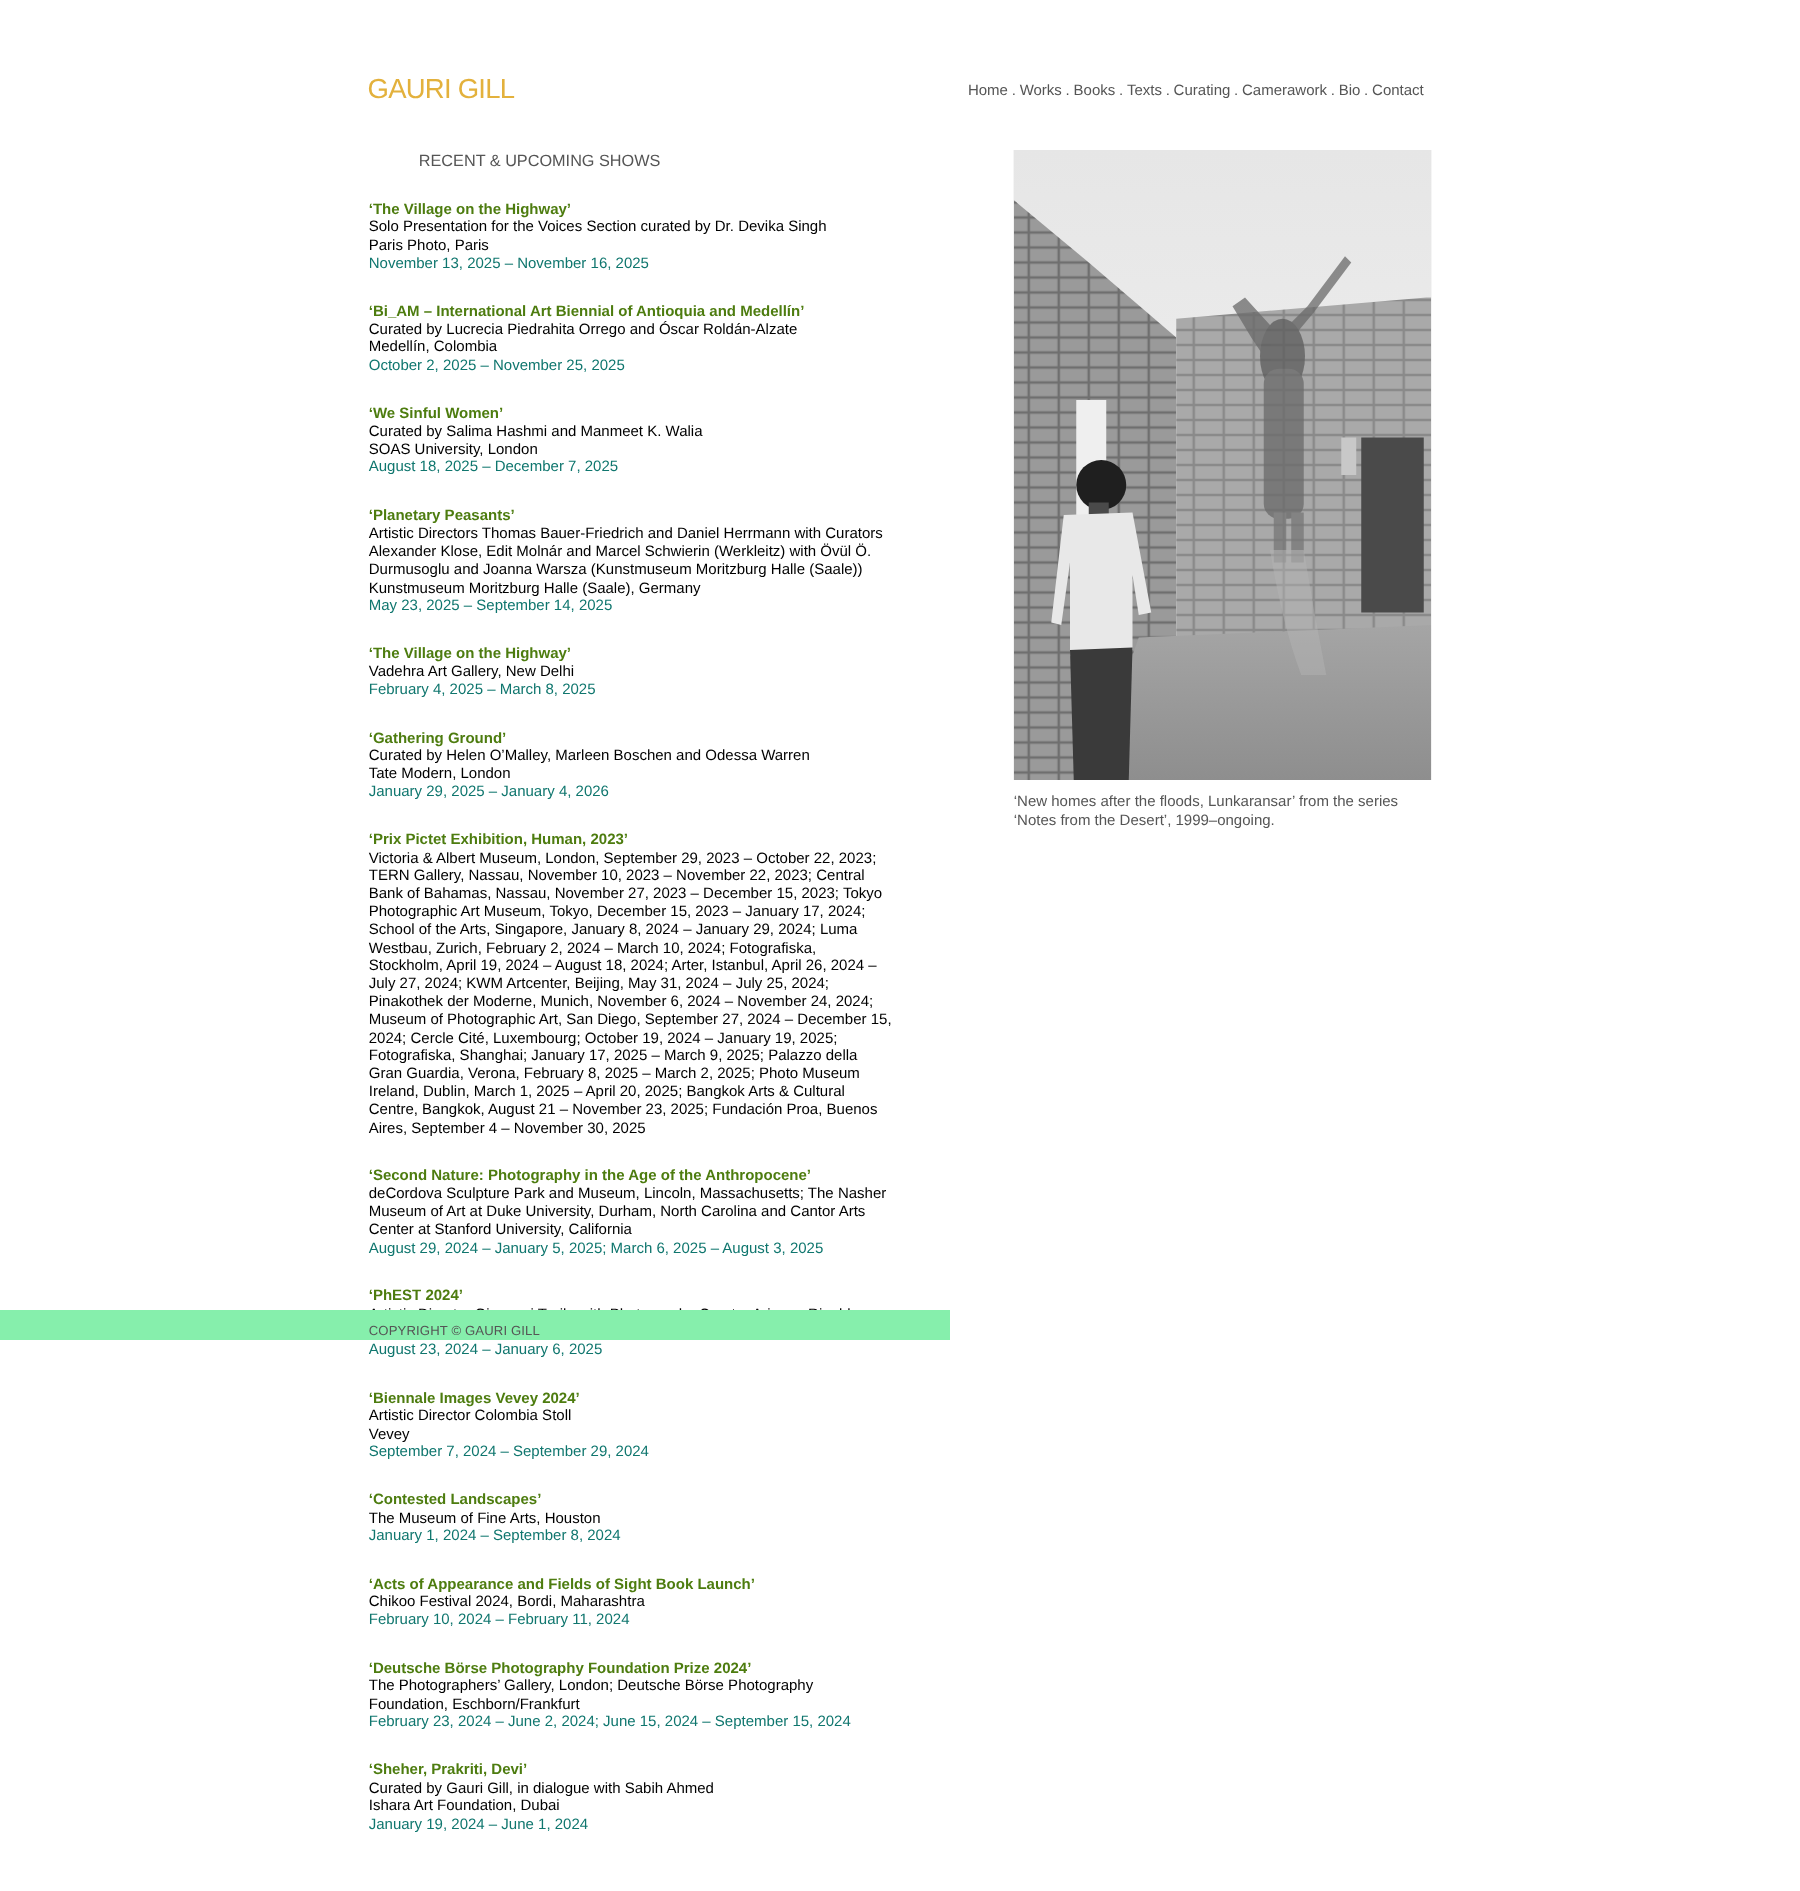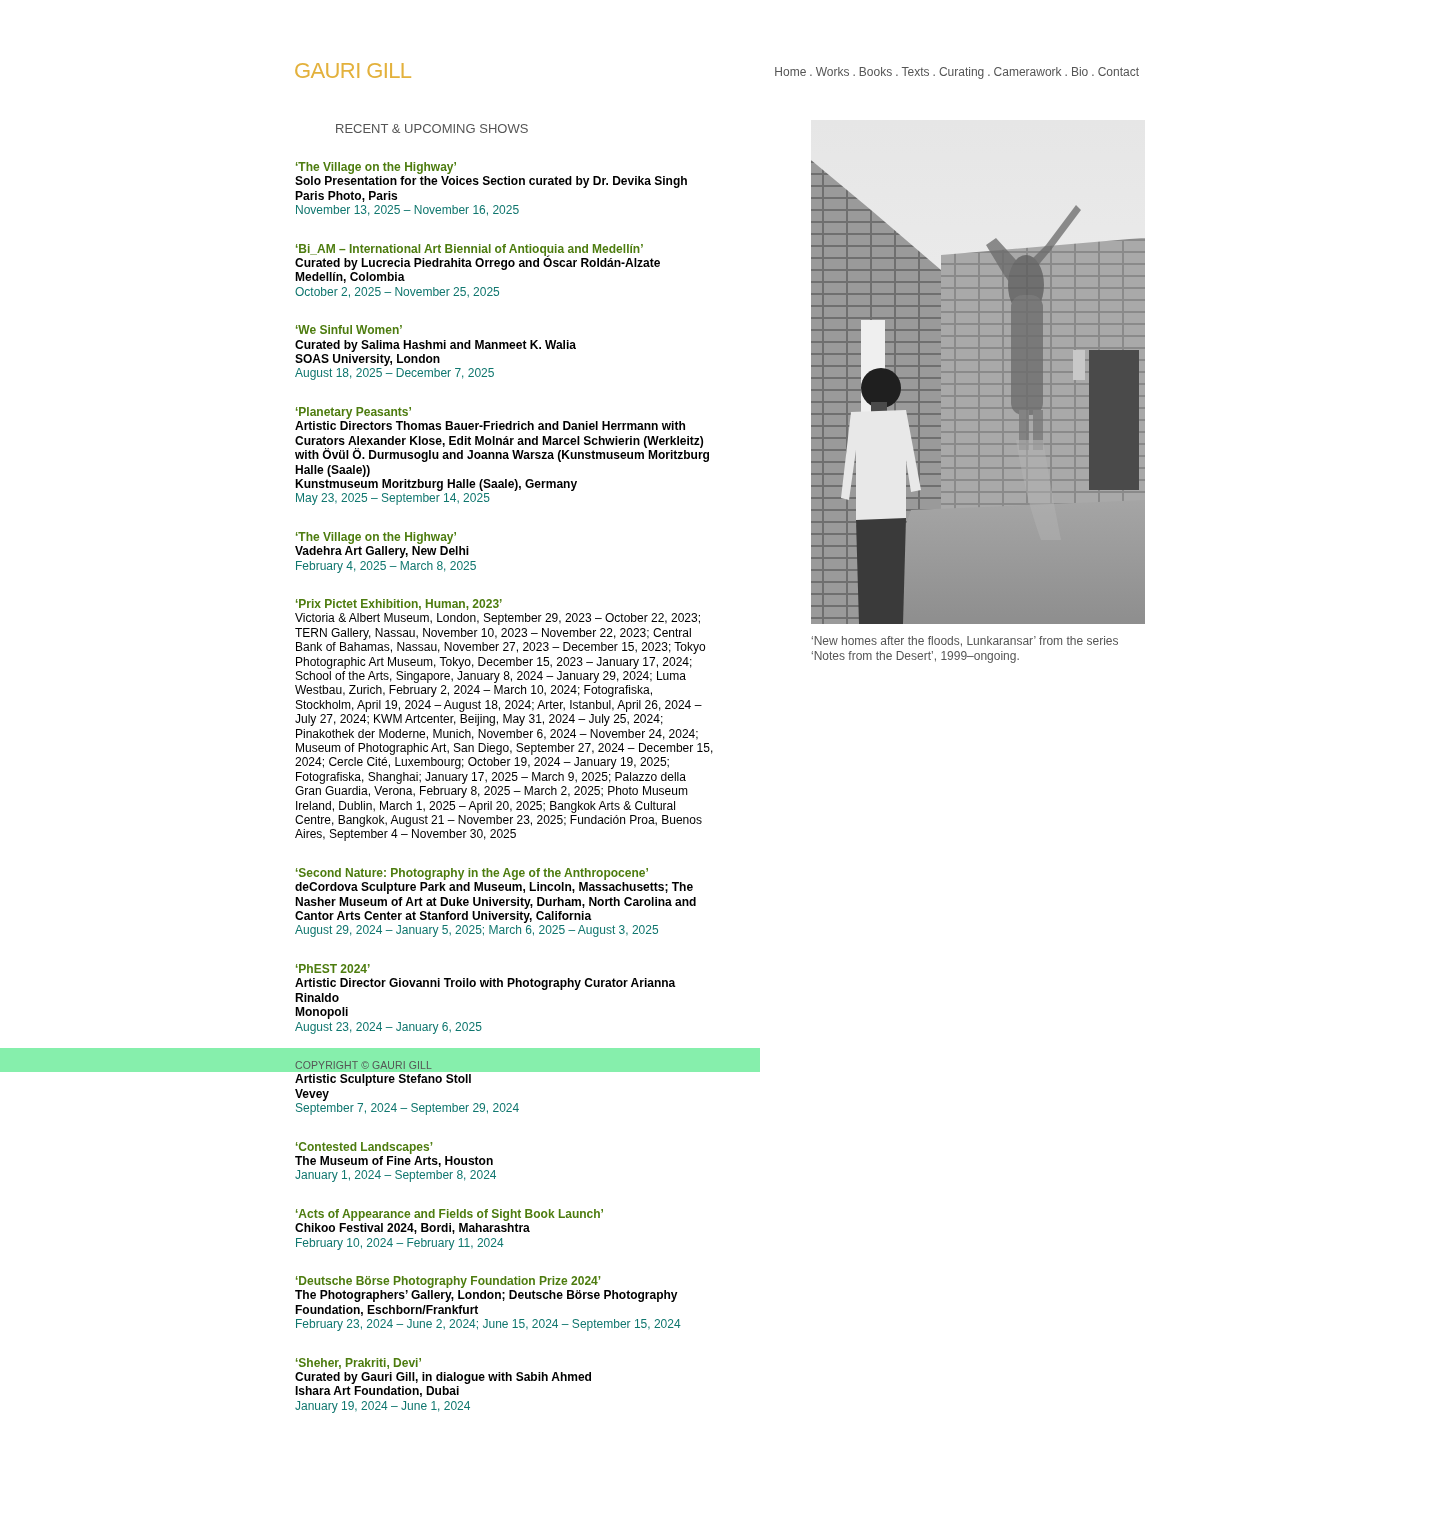--- a/index.html
+++ b/index.html
@@ -21,21 +21,21 @@
   .section-title {
     position:absolute; left:295px; top:121px;
     font-size:13px; color:#555; letter-spacing:0;margin-left:40px;
   }
   .shows {
     position:absolute; left:295px; top:160px; width:420px;
     font-size:12px; line-height:14.4px;
   }
   .show { margin-bottom:24px; }
   .show .title { font-weight:bold; color:#4d7c0f; }
-  .show .line { color:#000;font-weight:bold; }
+  .show .line { color:#000; }
   .show .date { color:#0f766e; }
   .show .mixed .venue { color:#000; }
   .show .mixed .dates { color:#000000; }
   .footer {
     position:absolute; left:0; top:1048px; width:760px; height:24px;
     background:#86efac;
   }
   .footer span {
     position:absolute; left:295px; top:11px;
     font-size:10.5px; color:#555; letter-spacing:0.1px;
@@ -84,37 +84,43 @@
       <div class="line">Artistic Directors Thomas Bauer-Friedrich and Daniel Herrmann with Curators Alexander Klose, Edit Molnár and Marcel Schwierin (Werkleitz) with Övül Ö. Durmusoglu and Joanna Warsza (Kunstmuseum Moritzburg Halle (Saale))</div>
       <div class="line">Kunstmuseum Moritzburg Halle (Saale), Germany</div>
       <div class="date">May 23, 2025 – September 14, 2025</div>
     </div>
     <div class="show">
       <div class="title">‘The Village on the Highway’</div>
       <div class="line">Vadehra Art Gallery, New Delhi</div>
       <div class="date">February 4, 2025 – March 8, 2025</div>
     </div>
     <div class="show">
+      <div class="title">‘Gathering Ground’</div>
+      <div class="line">Curated by Helen O’Malley, Marleen Boschen and Odessa Warren</div>
+      <div class="line">Tate Modern, London</div>
+      <div class="date">January 29, 2025 – January 4, 2026</div>
+    </div>
+    <div class="show">
       <div class="title">‘Prix Pictet Exhibition, Human, 2023’</div>
       <div class="mixed"><span class="venue">Victoria &amp; Albert Museum, London</span><span class="dates">, September 29, 2023 – October 22, 2023; </span><span class="venue">TERN Gallery, Nassau</span><span class="dates">, November 10, 2023 – November 22, 2023; </span><span class="venue">Central Bank of Bahamas, Nassau</span><span class="dates">, November 27, 2023 – December 15, 2023; </span><span class="venue">Tokyo Photographic Art Museum, Tokyo</span><span class="dates">, December 15, 2023 – January 17, 2024; </span><span class="venue">School of the Arts, Singapore</span><span class="dates">, January 8, 2024 – January 29, 2024; </span><span class="venue">Luma Westbau, Zurich</span><span class="dates">, February 2, 2024 – March 10, 2024; </span><span class="venue">Fotografiska, Stockholm</span><span class="dates">, April 19, 2024 – August 18, 2024; </span><span class="venue">Arter, Istanbul</span><span class="dates">, April 26, 2024 – July 27, 2024; </span><span class="venue">KWM Artcenter, Beijing</span><span class="dates">, May 31, 2024 – July 25, 2024; </span><span class="venue">Pinakothek der Moderne, Munich</span><span class="dates">, November 6, 2024 – November 24, 2024; </span><span class="venue">Museum of Photographic Art, San Diego</span><span class="dates">, September 27, 2024 – December 15, 2024; </span><span class="venue">Cercle Cité, Luxembourg</span><span class="dates">; October 19, 2024 – January 19, 2025; </span><span class="venue">Fotografiska, Shanghai</span><span class="dates">; January 17, 2025 – March 9, 2025; </span><span class="venue">Palazzo della Gran Guardia, Verona</span><span class="dates">, February 8, 2025 – March 2, 2025; </span><span class="venue">Photo Museum Ireland, Dublin</span><span class="dates">, March 1, 2025 – April 20, 2025; </span><span class="venue">Bangkok Arts &amp; Cultural Centre, Bangkok,</span><span class="dates"> August 21 – November 23, 2025; </span><span class="venue">Fundación Proa, Buenos Aires,</span><span class="dates"> September 4 – November 30, 2025</span></div>
     </div>
     <div class="show">
       <div class="title">‘Second Nature: Photography in the Age of the Anthropocene’</div>
       <div class="line">deCordova Sculpture Park and Museum, Lincoln, Massachusetts; The Nasher Museum of Art at Duke University, Durham, North Carolina and Cantor Arts Center at Stanford University, California</div>
       <div class="date">August 29, 2024 – January 5, 2025; March 6, 2025 – August 3, 2025</div>
     </div>
     <div class="show">
       <div class="title">‘PhEST 2024’</div>
       <div class="line">Artistic Director Giovanni Troilo with Photography Curator Arianna Rinaldo</div>
       <div class="line">Monopoli</div>
       <div class="date">August 23, 2024 – January 6, 2025</div>
     </div>
     <div class="show">
       <div class="title">‘Biennale Images Vevey 2024’</div>
-      <div class="line">Artistic Sculpture Stefano Stoll</div>
+      <div class="line">Artistic Director Colombia Stoll</div>
       <div class="line">Vevey</div>
       <div class="date">September 7, 2024 – September 29, 2024</div>
     </div>
     <div class="show">
       <div class="title">‘Contested Landscapes’</div>
       <div class="line">The Museum of Fine Arts, Houston</div>
       <div class="date">January 1, 2024 – September 8, 2024</div>
     </div>
     <div class="show">
       <div class="title">‘Acts of Appearance and Fields of Sight Book Launch’</div>

